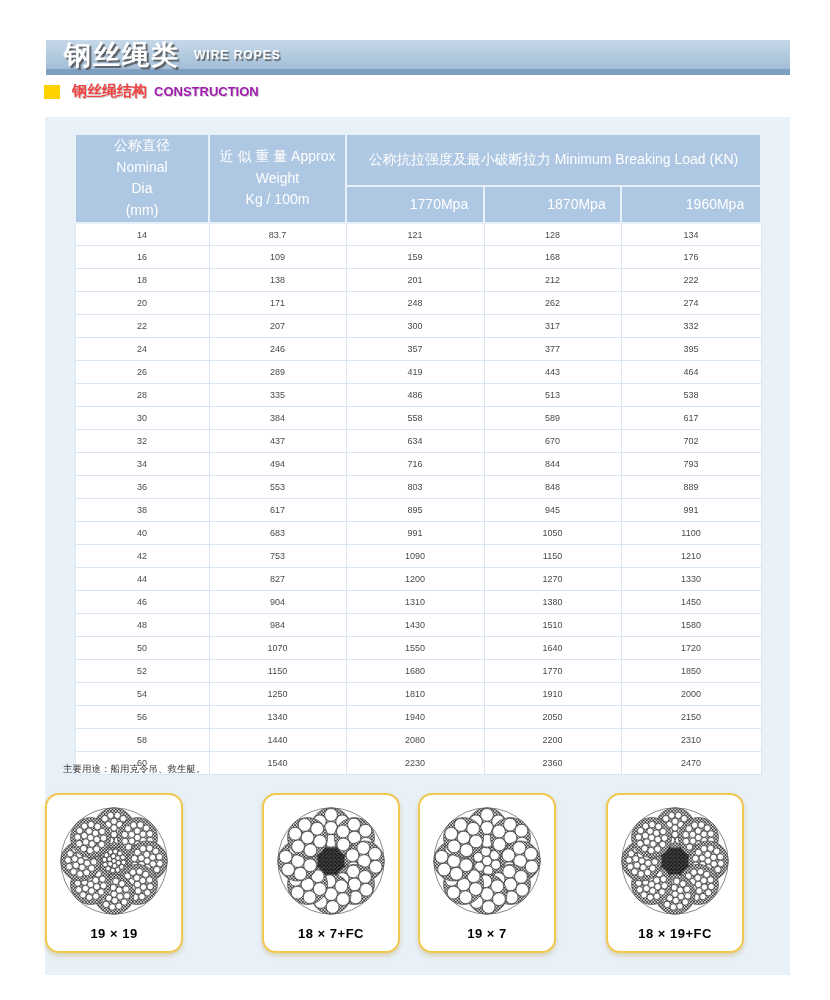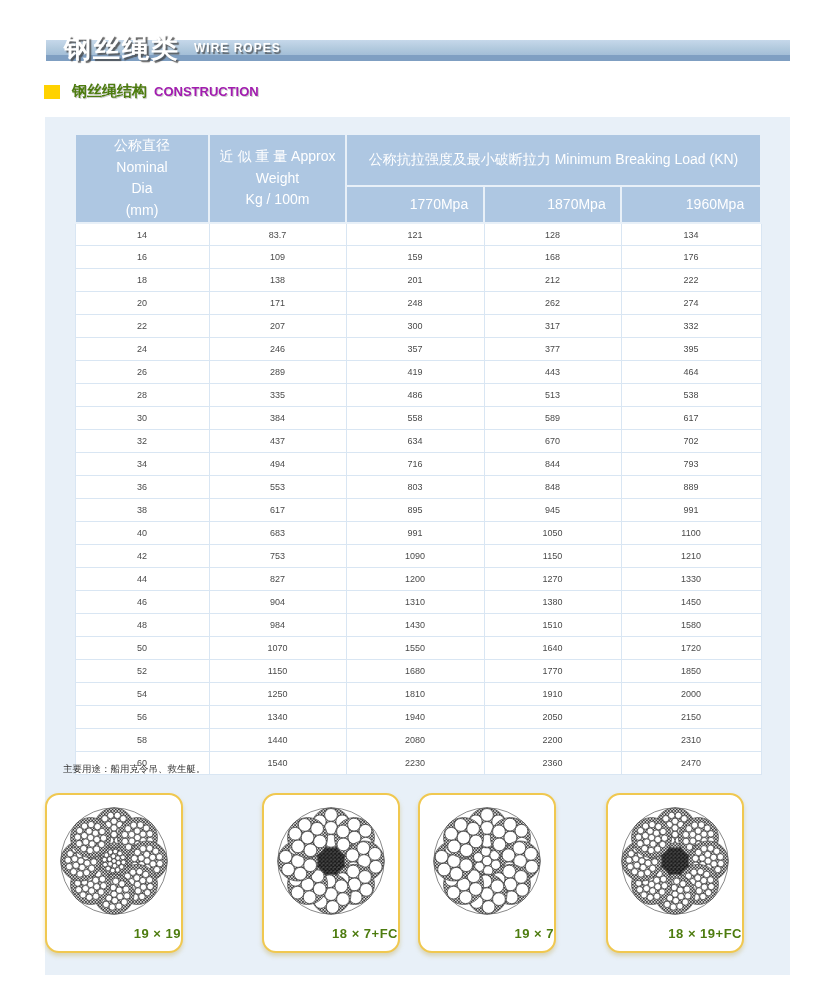--- a/index.html
+++ b/index.html
@@ -1,32 +1,32 @@
 <!DOCTYPE html>
 <html><head>
 <meta charset="utf-8">
 <style>
   * { margin:0; padding:0; box-sizing:border-box; }
   html,body { width:830px; height:1000px; background:#ffffff;
     font-family:"Liberation Sans","DejaVu Sans",sans-serif; }
   #page { position:relative; width:830px; height:1000px; background:#fff; overflow:hidden; }
 
   
-  .banner { position:absolute; left:46px; top:40px; width:744px; height:21px;
+  .banner { position:absolute; left:46px; top:40px; width:744px; height:35px;
     background:linear-gradient(180deg,#c6d8ea 0%,#b2cade 55%,#a3bed7 100%);
     border-bottom:6px solid #7f9fc2; padding-left:18px; display:flex; align-items:center; }
   .banner .zh { font-size:27px; font-weight:bold; color:#ffffff; letter-spacing:2px;
     text-shadow:2px 2px 1px rgba(70,70,70,.8); }
   .banner .en { font-size:12px; font-weight:bold; color:#ffffff; margin-left:14px;
     letter-spacing:1px; text-shadow:1.5px 1.5px 1px rgba(70,70,70,.75); }
 
   
   .section { position:absolute; left:44px; top:82px; display:flex; align-items:center; }
   .yellow-sq { width:16px; height:14px; background:#ffd200; margin-right:12px; }
-  .section .zh { font-size:15px; font-weight:bold; color:#4d7c0f;
+  .section .zh { font-size:15px; font-weight:bold; color:#ef4444;
     text-shadow:1px 1px 0 rgba(120,120,120,.35); }
   .section .en { font-size:13px; font-weight:bold; color:#a21caf; margin-left:7px;
     text-shadow:1px 1px 0 rgba(120,120,120,.35); }
 
   
   .panel { position:absolute; left:45px; top:117px; width:745px; height:858px;
     background:#e8f0f8; }
 
   
   table.spec { position:absolute; left:29px; top:16px; width:686px;
@@ -45,22 +45,22 @@
   .note { position:absolute; left:18px; top:646px; font-size:9.5px; color:#333; }
 
   
   .card { position:absolute; top:676px; width:138px; height:160px; background:#ffffff;
     border:2px solid #f0c850; border-radius:14px;
     box-shadow:0 3px 4px rgba(190,160,60,.35); }
   .card:nth-of-type(1) { left:45px; } .card:nth-of-type(2) { left:217px; }
   .card:nth-of-type(3) { left:373px; } .card:nth-of-type(4) { left:561px; }
   .card .diagram { position:absolute; top:5px; left:50%; transform:translateX(-50%);
     width:122px; height:122px; }
-  .card .label { position:absolute; bottom:10px; width:100%; text-align:right;
-    font-size:13px; font-weight:bold; color:#4d7c0f; letter-spacing:.5px; }
+  .card .label { position:absolute; bottom:10px; width:100%; text-align:center;
+    font-size:13px; font-weight:bold; color:#000000; letter-spacing:.5px; }
 </style>
 </head>
 <body>
 
 <div id="page">
 
   <div class="banner">
     <span class="zh">钢丝绳类</span>
     <span class="en">WIRE ROPES</span>
   </div>

